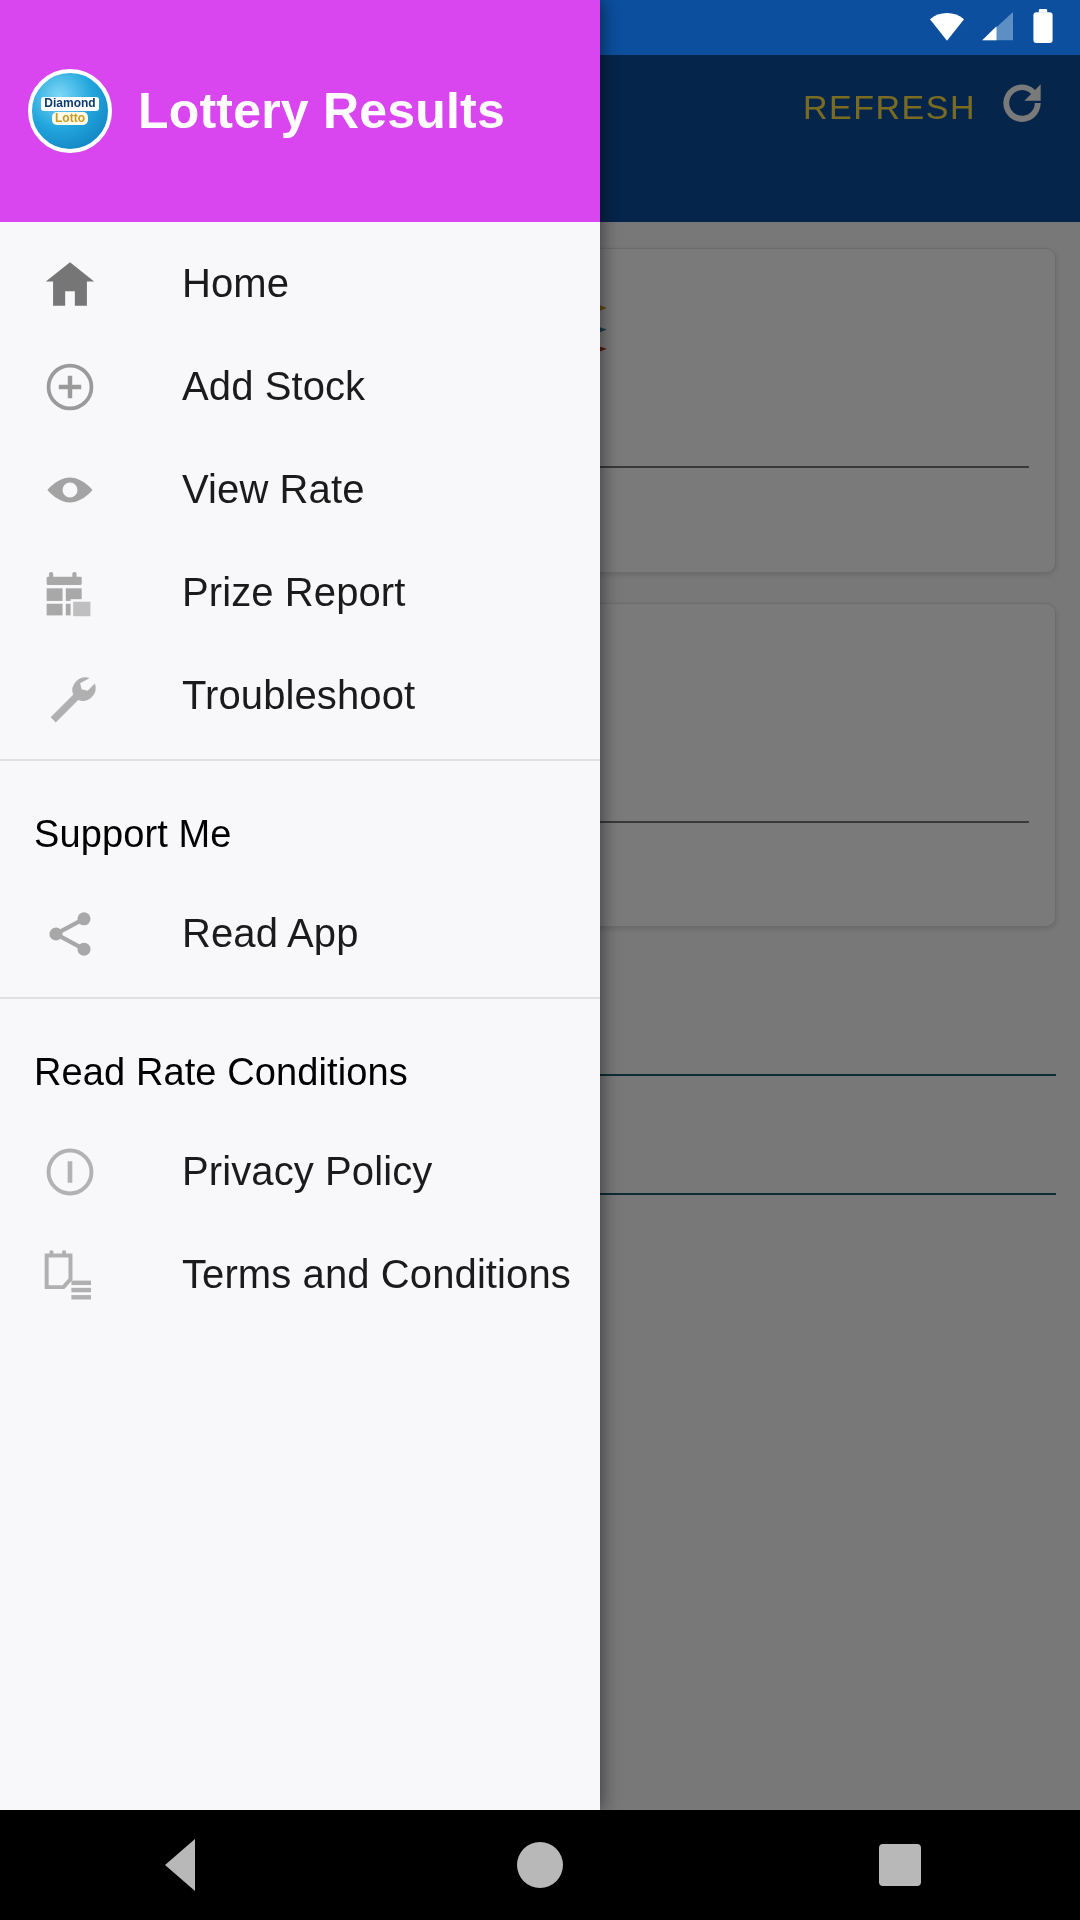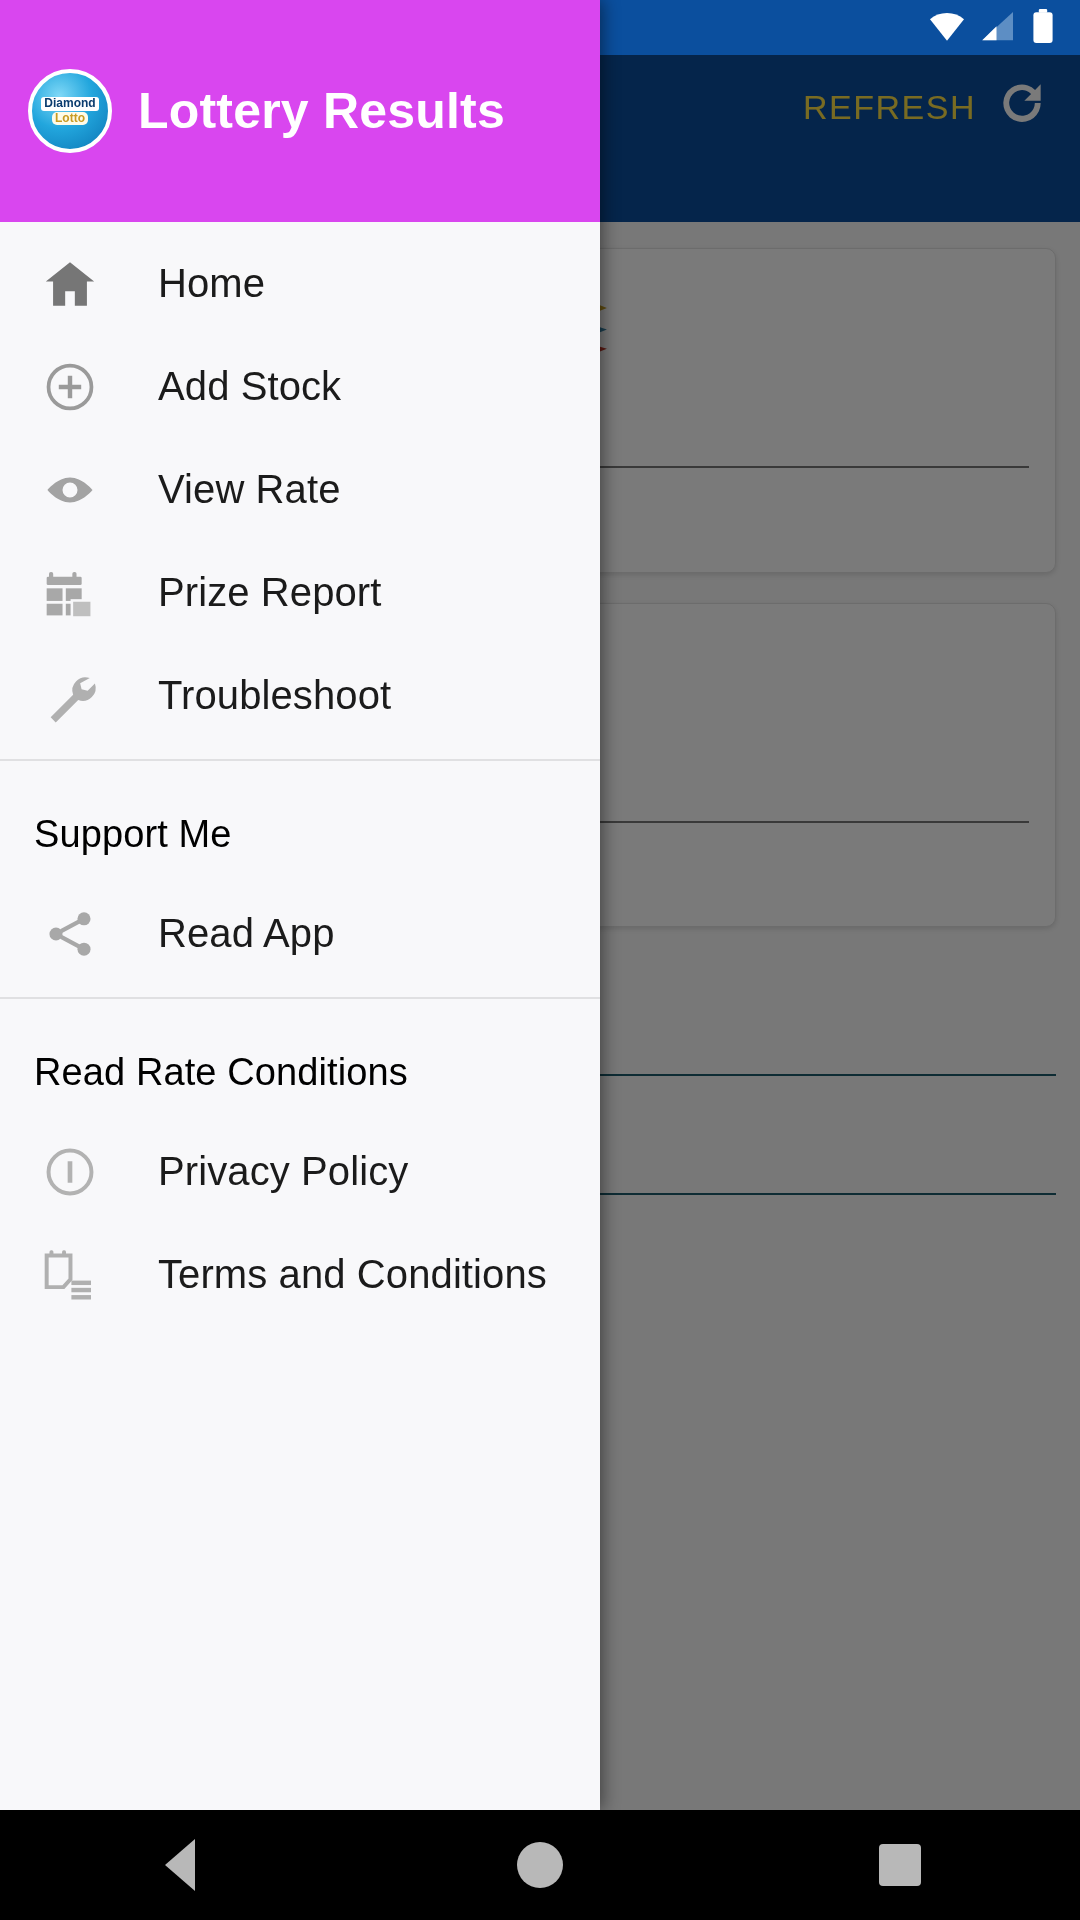--- a/index.html
+++ b/index.html
@@ -68,20 +68,21 @@
   #logo .lg1 { font-size:12px; font-weight:bold; color:#0b3c6e; background:#fff; border-radius:3px; padding:0 3px; line-height:1.15; }
   #logo .lg2 { font-size:12px; font-weight:bold; color:#c89b22; background:#fffbe8; border-radius:5px; padding:0 3px; margin-top:1px; line-height:1.15; }
   #app-title { color:#ffffff; font-size:50px; font-weight:bold; letter-spacing:0.2px; }
 
   .drawer-section { padding:10px 0 12px 0; }
   .drawer-divider { height:2px; background:#e0e0e2; }
 
   .drawer-item {
     display:flex; align-items:center; height:103px; padding-left:34px;
     cursor:pointer;
+    gap:24px;
   }
   .drawer-item .di-ic {
     width:72px; display:flex; align-items:center; justify-content:center;
     flex:none;
   }
   .drawer-item .di-lb {
     margin-left:52px; font-size:40px; color:#1b1b1b; font-weight:500;
     letter-spacing:0.1px;
   }
   .drawer-caption {

